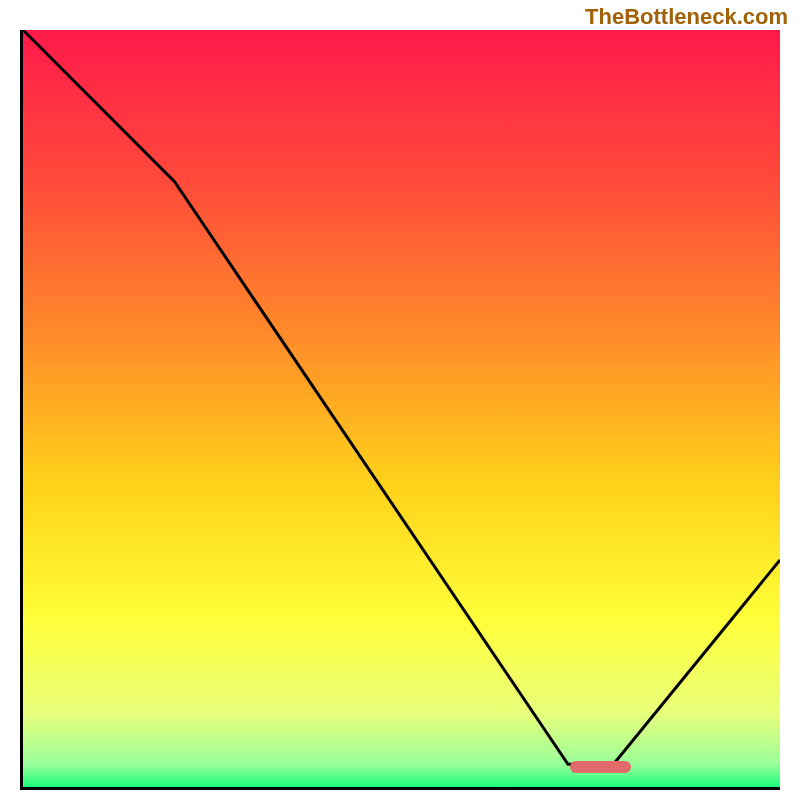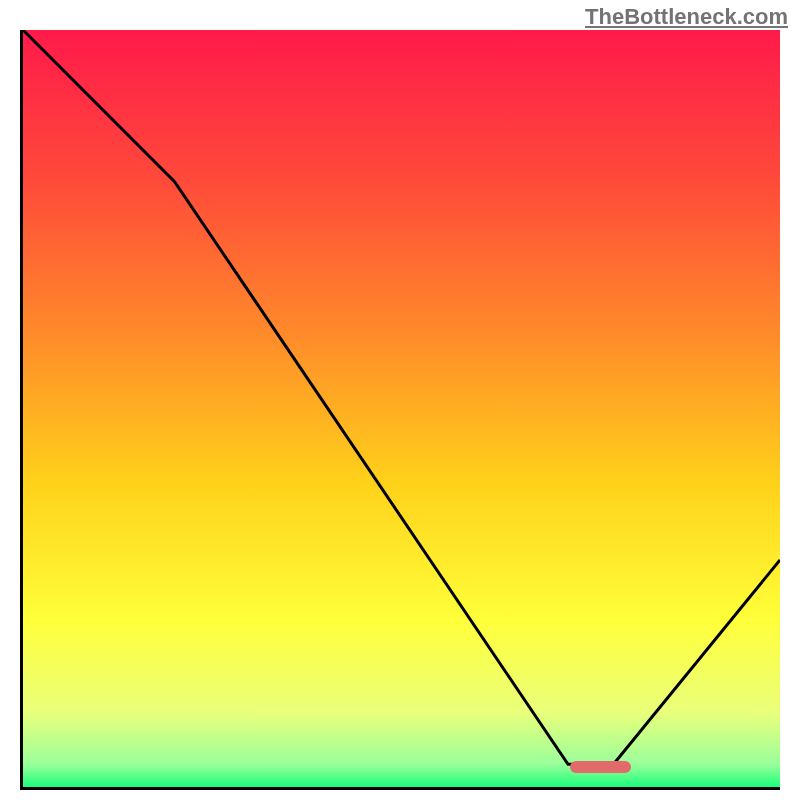--- a/index.html
+++ b/index.html
@@ -9,23 +9,22 @@
     background: #ffffff;
     font-family: Arial, sans-serif;
     position: relative;
   }
   .watermark {
     position: absolute;
     top: 4px;
     right: 12px;
     font-size: 22px;
     font-weight: bold;
-    color: #737373;
+    color: #a16207;
     z-index: 10;
-    text-decoration: underline;
   }
   .chart-area {
     position: absolute;
     left: 20px;
     top: 30px;
     width: 760px;
     height: 760px;
     border-left: 3px solid #000;
     border-bottom: 3px solid #000;
     overflow: hidden;

